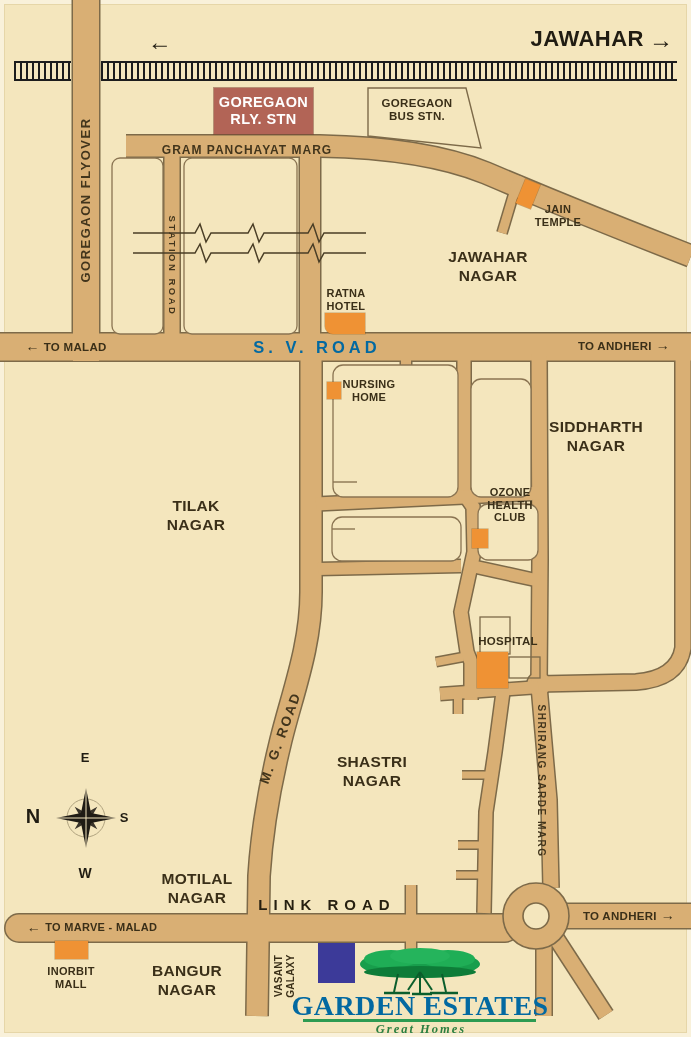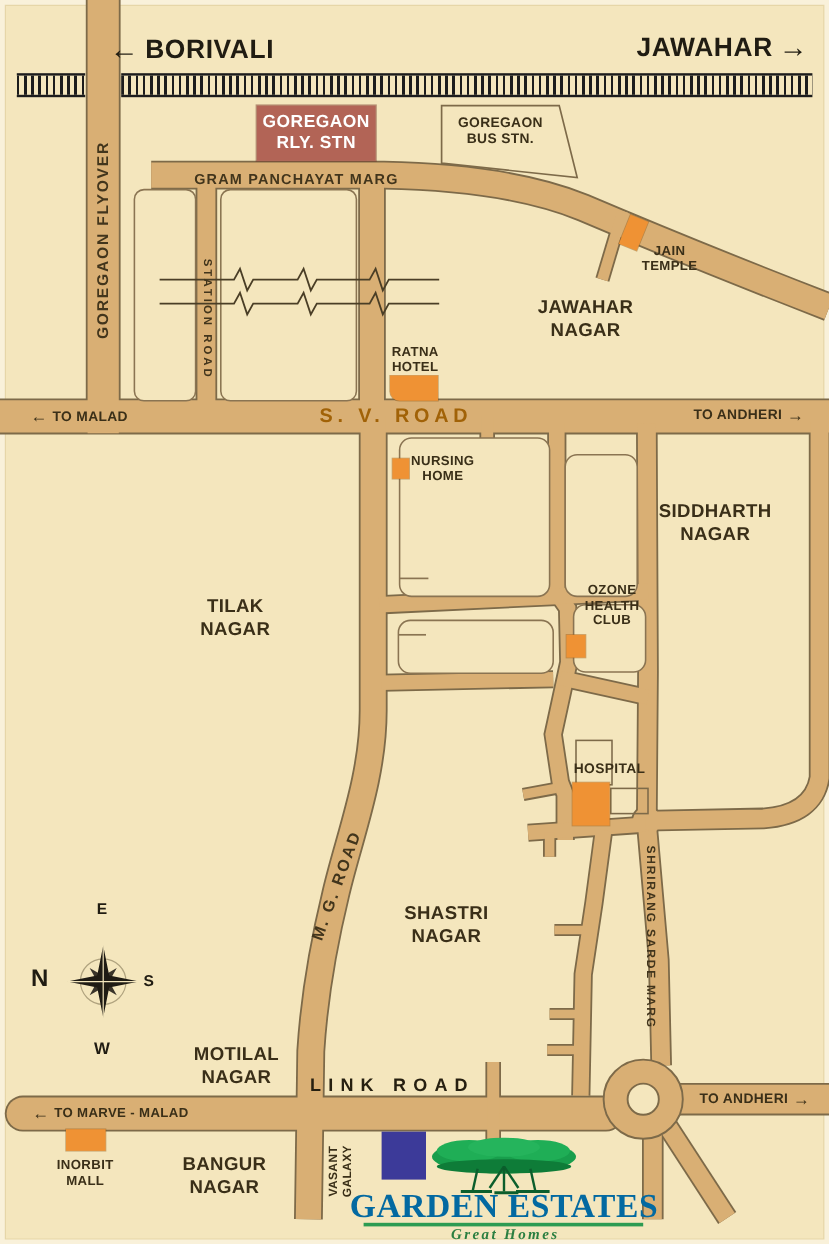--- a/index.html
+++ b/index.html
@@ -157,31 +157,30 @@
   <div class="obox" style="left:520px;top:181px;width:16px;height:26px;transform:rotate(22deg);"></div>
   <div class="obox" style="left:325px;top:313px;width:40px;height:21px;border-bottom-left-radius:8px;"></div>
   <div class="obox" style="left:327px;top:382px;width:14px;height:17px;"></div>
   <div class="obox" style="left:472px;top:529px;width:16px;height:19px;"></div>
   <div class="obox" style="left:477px;top:652px;width:31px;height:36px;"></div>
   <div class="obox" style="left:55px;top:941px;width:33px;height:18px;"></div>
   <div class="navybox"></div>
 
   <div class="lbl big-dir" style="left:160px;top:42px;">
     <span class="arr">←</span>
-    <span>BORIVALI</span>
   </div>
   <div class="lbl big-dir" style="left:602px;top:40px;">
     <span>JAWAHAR</span>
     <span class="arr">→</span>
   </div>
 
   <div class="lbl roadtxt" style="left:247px;top:150px;white-space:nowrap;">GRAM PANCHAYAT MARG</div>
   <div class="lbl rot-ccw" style="left:86px;top:200px;font-size:13px;letter-spacing:1.5px;white-space:nowrap;color:#42351c;">GOREGAON FLYOVER</div>
   <div class="lbl rot-cw" style="left:172px;top:266px;font-size:9.5px;letter-spacing:2.5px;white-space:nowrap;color:#42351c;">STATION ROAD</div>
-  <div class="lbl" style="left:330px;top:347px;font-size:16.5px;letter-spacing:4px;white-space:nowrap;color:#a16207;">S. V. ROAD</div>
+  <div class="lbl" style="left:317px;top:347px;font-size:16.5px;letter-spacing:4px;white-space:nowrap;color:#0369a1;">S. V. ROAD</div>
   <div class="lbl" style="left:281px;top:738px;font-size:13.5px;letter-spacing:2px;white-space:nowrap;transform:translate(-50%,-50%) rotate(-70deg);color:#42351c;">M. G. ROAD</div>
   <div class="lbl rot-cw" style="left:541px;top:781px;font-size:10px;letter-spacing:1.5px;white-space:nowrap;color:#42351c;">SHRIRANG SARDE MARG</div>
   <div class="lbl" style="left:327px;top:905px;font-size:15px;letter-spacing:6px;white-space:nowrap;color:#261f10;">LINK ROAD</div>
 
   <div class="lbl dir" style="left:66px;top:347px;">
     <span class="arr">←</span>
     <span>TO MALAD</span>
   </div>
   <div class="lbl dir" style="left:624px;top:346px;">
     <span>TO ANDHERI</span>

